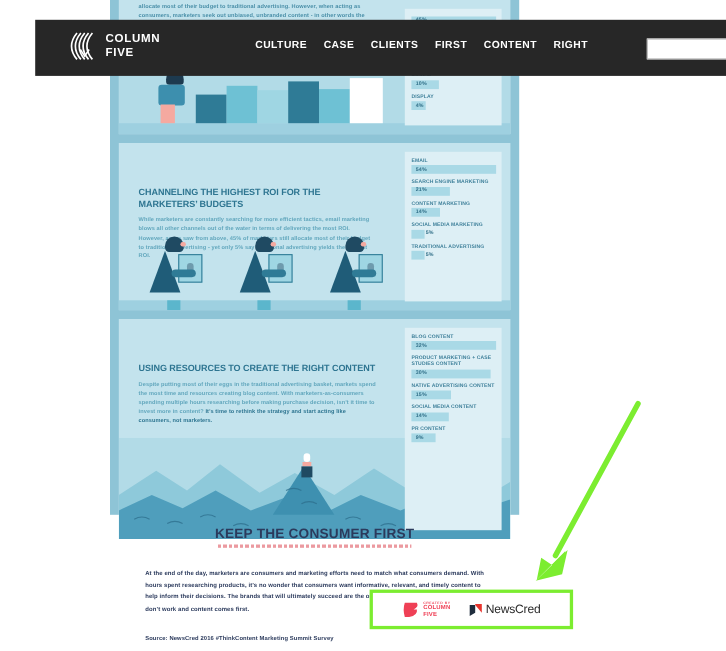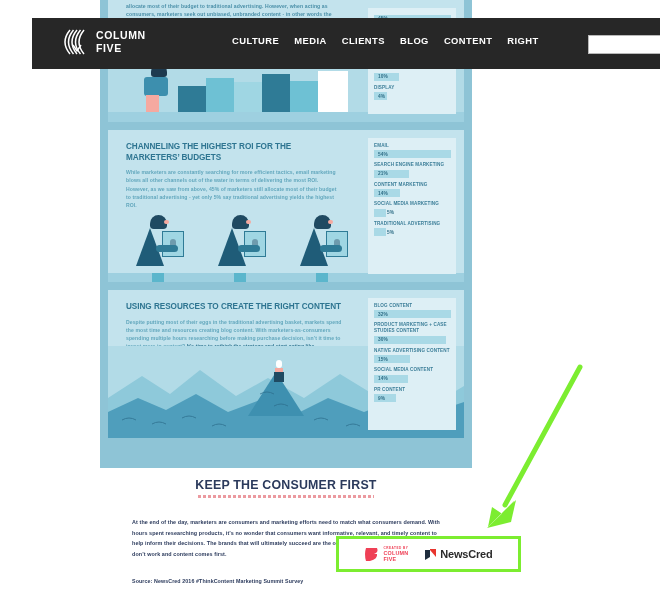--- a/index.html
+++ b/index.html
@@ -51,34 +51,34 @@
   }
   .rail-bar span {
     position: absolute; left: 4px; font-size: 4.8px; font-weight: bold;
     color: #2f6e87; letter-spacing: .1px;
   }
 
   
   #panel-mid { height: 152px; }
   .ig-h {
     font-size: 8.2px; font-weight: bold; color: #2e7591;
-    letter-spacing: -.05px; line-height: 1.28; text-transform: uppercase;
+    letter-spacing: -.05px; line-height: 1.28; text-transform: uppercase; margin-top: 28px;
   }
   .ig-body {
     font-size: 5.1px; line-height: 1.63; font-weight: bold;
     color: #62a7bd; letter-spacing: .08px; margin-top: 5px;
   }
   .ig-body b { color: #2e7591; }
   .p2-inner { position: absolute; left: 18px; top: 12px; width: 212px; }
   .p2-art { position: absolute; left: 0; bottom: 0; width: 100%; height: 68px; }
   .p2-ground { position: absolute; left: 0; bottom: 0; width: 100%; height: 9px; background: #9ed0e0; }
   .person { position: absolute; bottom: 9px; width: 54px; height: 58px; }
 
   
-  #panel-bot { height: 148px; }
+  #panel-bot { height: 200px; }
   .p3-inner { position: absolute; left: 18px; top: 12px; width: 218px; }
   .p3-art { position: absolute; left: 0; bottom: 0; width: 100%; height: 92px; overflow: hidden; }
 
   
   #closer { position: absolute; left: 100px; top: 470px; width: 372px; }
   #closer-h {
     text-align: center; font-size: 12.4px; font-weight: bold;
     color: #2b3a5c; letter-spacing: .2px; padding-top: 8px;
   }
   #closer-rule {
@@ -99,21 +99,21 @@
   
   #logo-box {
     position: absolute; left: 336px; top: 536px; width: 185px; height: 36px;
     border: 3px solid #7ced30; background: #ffffff;
     display: flex; align-items: center; justify-content: center; gap: 16px;
   }
   .c5-wrap { display: flex; align-items: center; gap: 3px; }
   .c5-created { font-size: 3.1px; font-weight: bold; color: #ef4056; letter-spacing: .5px; }
   .c5-name { font-size: 5.4px; font-weight: bold; color: #ef4056; line-height: 1.12; letter-spacing: .2px; }
   .nc-wrap { display: flex; align-items: center; gap: 3px; }
-  .nc-name { font-size: 11px; font-weight: bold; color: #2a2a2a; letter-spacing: -.2px; }
+  .nc-name { font-size: 11px; font-weight: normal; color: #2a2a2a; letter-spacing: -.2px; }
 
   
   #header {
     position: absolute; left: 32px; top: 18px; width: 628px; height: 51px;
     background: #272727; z-index: 30;
   }
   #brand { position: absolute; left: 25px; top: 9px; display: flex; align-items: center; gap: 9px; }
   #brand-name { color: #ffffff; font-size: 10.5px; font-weight: bold; line-height: 1.28; letter-spacing: .6px; }
   #nav { position: absolute; left: 200px; top: 17px; display: flex; gap: 15px; }
   #nav a {
@@ -346,22 +346,22 @@
         </g>
         <path d="M16 18 L20 24 L24 18" stroke="#ffffff" stroke-width="1.5" fill="none"></path>
       </svg>
       <div>
         <div id="brand-name">COLUMN</div>
         <div id="brand-name">FIVE</div>
       </div>
     </div>
     <div id="nav">
       <a href="#">CULTURE</a>
-      <a href="#">MEDIA</a>
+      <a href="#">CASE</a>
       <a href="#">CLIENTS</a>
-      <a href="#">BLOG</a>
+      <a href="#">FIRST</a>
       <a href="#">CONTENT</a>
       <a href="#">RIGHT</a>
     </div>
     <input id="search-box" type="text" placeholder="" style="">
   </div>
 
 </div>
 
 </body></html>

